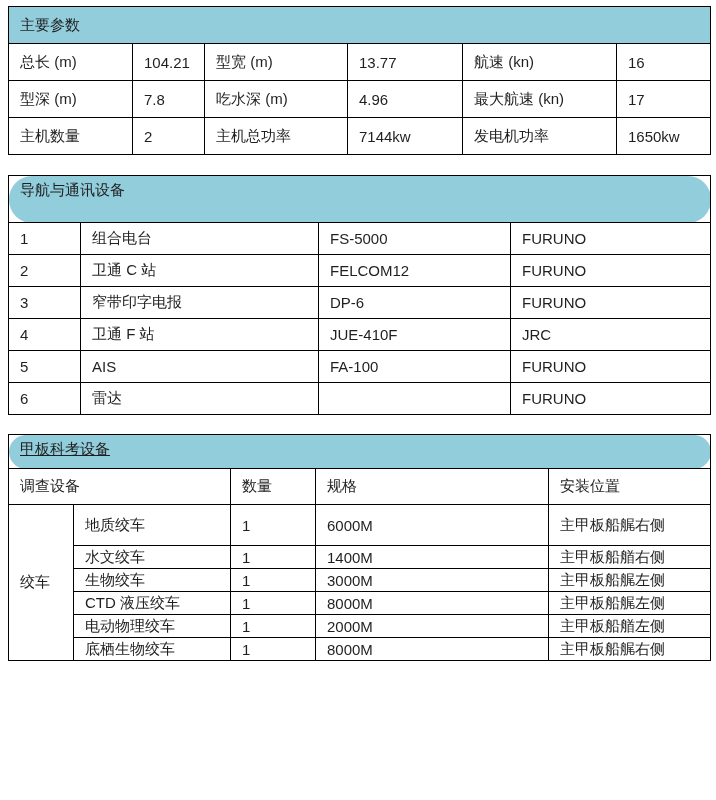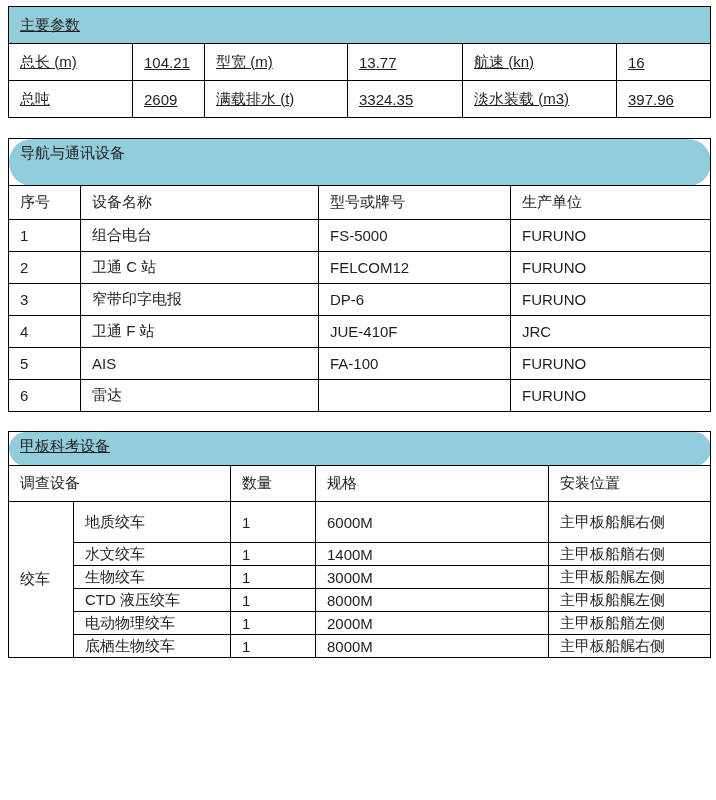--- a/index.html
+++ b/index.html
@@ -37,21 +37,21 @@
   }
   .band-tall td {
     background: #92CDDC;
     vertical-align: top;
     padding-top: 5px;
     border-radius: 23px;
   }
   .t2-band td { height: 41px; }
   .t3-band td { height: 28px; text-decoration: underline; }
 
-  .t1 td { height: 36px; text-decoration: underline; }
+  .t1 td { height: 36px; }
   .t1 tr.r-tall td { height: 42px; }
 
   .t2 { margin-top: 20px; }
   .t2 tr.hdr td { height: 33px; }
   .t2 tr.row td { height: 31px; }
 
   .t3 { margin-top: 19px; }
   .t3 tr.hdr td { height: 35px; margin-left: 42px; }
   .t3 tr.w1 td { height: 40px; }
   .t3 tr.w td { height: 22px; }
@@ -76,46 +76,48 @@
     </tr>
     <tr>
       <td>总长 (m)</td>
       <td>104.21</td>
       <td>型宽 (m)</td>
       <td>13.77</td>
       <td>航速 (kn)</td>
       <td>16</td>
     </tr>
     <tr>
-      <td>总吨</td>
-      <td>2609</td>
-      <td>满载排水 (t)</td>
-      <td>3324.35</td>
-      <td>淡水装载 (m3)</td>
-      <td>397.96</td>
+      <td>型深 (m)</td>
+      <td>7.8</td>
+      <td>吃水深 (m)</td>
+      <td>4.96</td>
+      <td>最大航速 (kn)</td>
+      <td>17</td>
+    </tr>
+    <tr>
+      <td>主机数量</td>
+      <td>2</td>
+      <td>主机总功率</td>
+      <td>7144kw</td>
+      <td>发电机功率</td>
+      <td>1650kw</td>
     </tr>
   </tbody>
     </table>
 
   <table class="t2">
     <colgroup>
       <col style="width:72px">
         <col style="width:238px">
       <col style="width:192px">
         <col style="width:200px">
     </colgroup>
     <tbody>
         <tr class="band-tall t2-band">
       <td colspan="4">导航与通讯设备</td>
-    </tr>
-    <tr class="hdr">
-      <td>序号</td>
-      <td>设备名称</td>
-      <td>型号或牌号</td>
-      <td>生产单位</td>
     </tr>
     <tr class="row">
       <td>1</td>
       <td>组合电台</td>
       <td>FS-5000</td>
       <td>FURUNO</td>
     </tr>
     <tr class="row">
       <td>2</td>
       <td>卫通 C 站</td>

